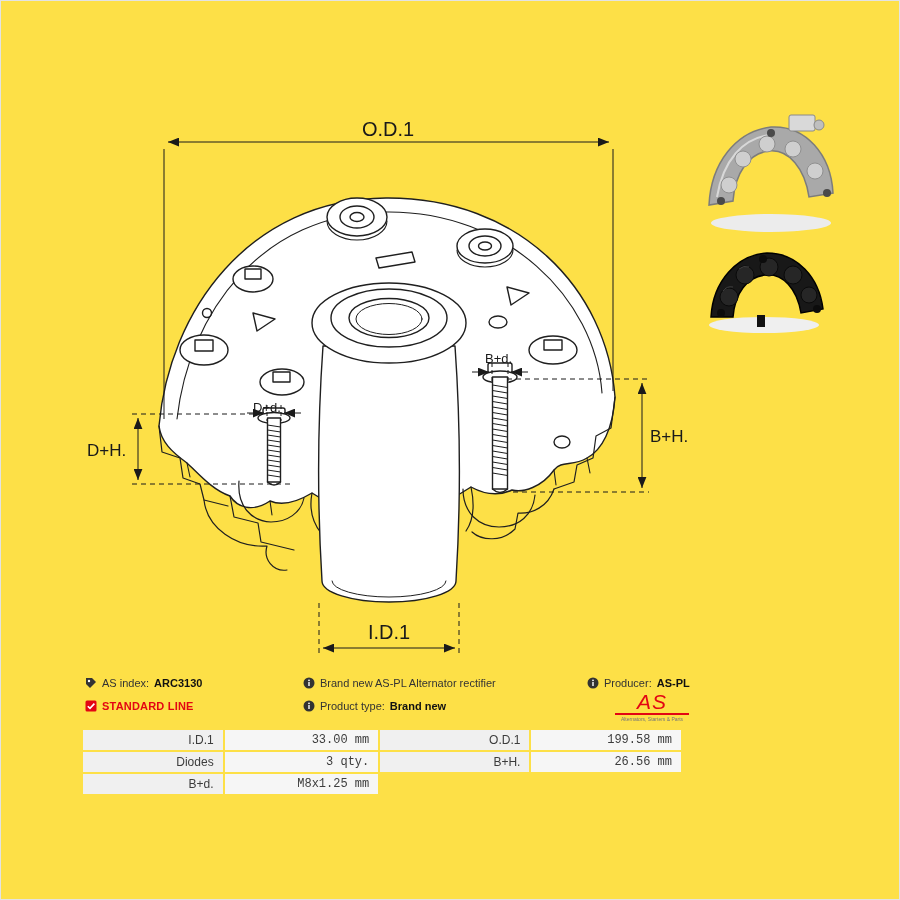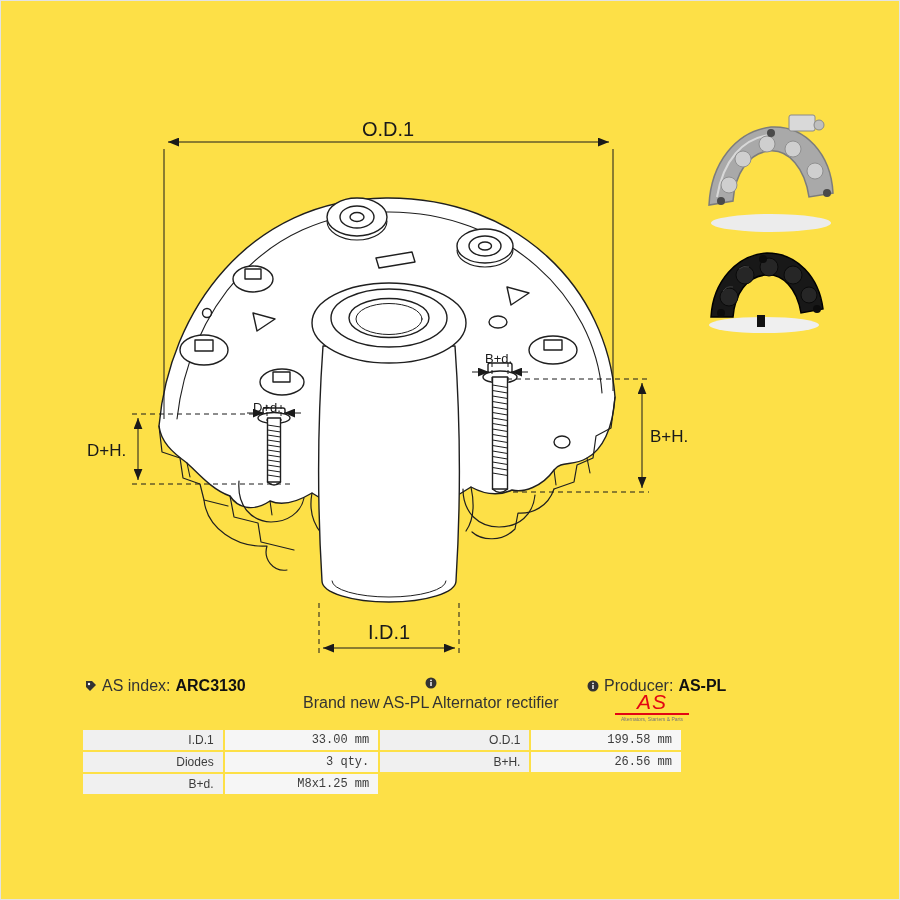--- a/index.html
+++ b/index.html
@@ -10,21 +10,21 @@
     font-family:"Liberation Sans", sans-serif; color:#333;
   }
   .drawing { position:absolute; left:0; top:0; }
   .photo { position:absolute; }
   .dim-label { position:absolute; color:#1a1a1a; white-space:nowrap; }
   .dim-label.large { font-size:20px; }
   .dim-label.mid   { font-size:17px; }
   .dim-label.small { font-size:13px; }
   .center { text-align:center; }
 
-  .info-row { position:absolute; left:80px; width:612px; height:16px; font-size:16px; }
+  .info-row { position:absolute; left:80px; width:612px; height:16px; font-size:11px; }
   .info-row .item { position:absolute; top:0; display:flex; align-items:center; gap:5px; white-space:nowrap; }
   .ic { display:inline-block; width:12px; height:12px; flex:0 0 12px; }
   .lbl { color:#333; }
   .b { font-weight:bold; color:#111;text-align:right; }
   .red { color:#e30613; font-weight:bold; letter-spacing:.2px; }
 
   .logo { position:absolute; left:612px; top:690px; width:78px; text-align:center; }
   .logo .as  { color:#e30613; font-style:italic; font-weight:normal; font-size:21px; line-height:21px; letter-spacing:1px; display:block; }
   .logo .bar { height:2px; background:#e30613; margin:1px 2px; }
   .logo .sub { font-size:5px; color:#777; display:block; }
@@ -192,39 +192,57 @@
 
   <div class="info-row" style="top:676px;">
     <div class="item" style="left:4px;">
       <svg class="ic" viewBox="0 0 12 12">
           <path d="M1,1 L7,1 L11,5 L5,11 L1,7 Z" fill="#333"></path>
           <circle cx="4" cy="4" r="1.2" fill="#fff"></circle>
         </svg>
       <span class="lbl">AS index:</span>
       <span class="b">ARC3130</span>
     </div>
-    <div class="item" style="left:222px;flex-direction:column;">
+    <div class="item" style="left:222px;">
       <svg class="ic" viewBox="0 0 12 12">
           <circle cx="6" cy="6" r="5.5" fill="#333"></circle>
           <rect x="5.3" y="5" width="1.4" height="4" fill="#fff"></rect>
           <circle cx="6" cy="3.3" r="0.9" fill="#fff"></circle>
         </svg>
       <span class="lbl">Brand new AS-PL Alternator rectifier</span>
     </div>
     <div class="item" style="left:506px;">
       <svg class="ic" viewBox="0 0 12 12">
           <circle cx="6" cy="6" r="5.5" fill="#333"></circle>
           <rect x="5.3" y="5" width="1.4" height="4" fill="#fff"></rect>
           <circle cx="6" cy="3.3" r="0.9" fill="#fff"></circle>
         </svg>
       <span class="lbl">Producer:</span>
       <span class="b">AS-PL</span>
     </div>
   </div>
 
+  <div class="info-row" style="top:699px;">
+    <div class="item" style="left:4px;">
+      <svg class="ic" viewBox="0 0 12 12">
+          <rect x="0.5" y="0.5" width="11" height="11" rx="1.5" fill="#e30613"></rect>
+          <path d="M2.8,6.2 L5,8.4 L9.4,3.6" stroke="#fff" stroke-width="1.6" fill="none"></path>
+        </svg>
+      <span class="red">STANDARD LINE</span>
+    </div>
+    <div class="item" style="left:222px;">
+      <svg class="ic" viewBox="0 0 12 12">
+          <circle cx="6" cy="6" r="5.5" fill="#333"></circle>
+          <rect x="5.3" y="5" width="1.4" height="4" fill="#fff"></rect>
+          <circle cx="6" cy="3.3" r="0.9" fill="#fff"></circle>
+        </svg>
+      <span class="lbl">Product type:</span>
+      <span class="b">Brand new</span>
+    </div>
+  </div>
 
   <div class="logo">
     <span class="as">AS</span>
     <div class="bar"></div>
     <span class="sub">Alternators, Starters &amp; Parts</span>
   </div>
 
   <table class="spec">
     <colgroup>
         <col style="width:142px">

